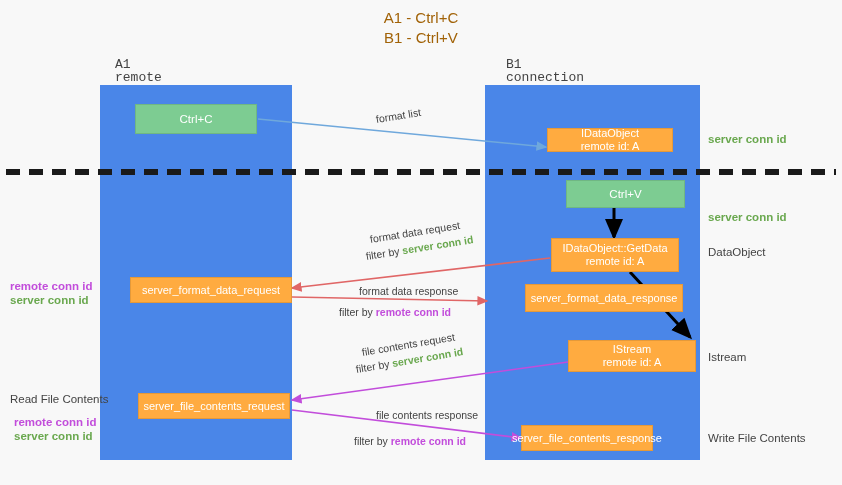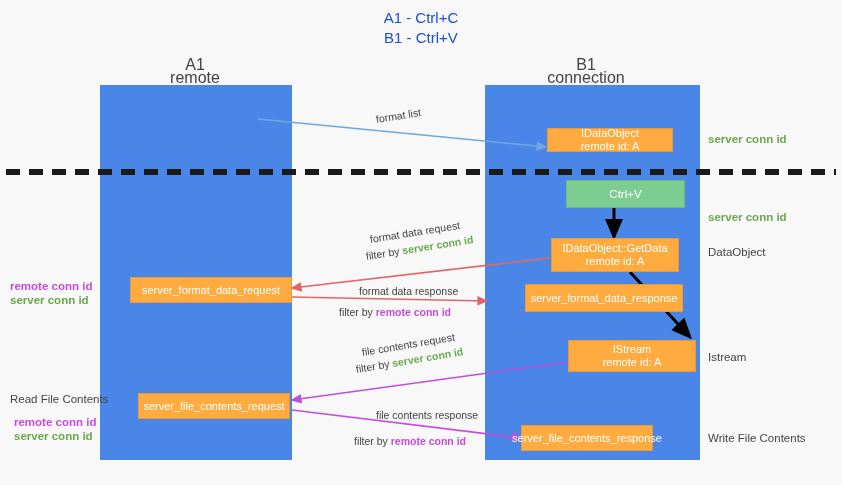--- a/index.html
+++ b/index.html
@@ -23,30 +23,31 @@
     height: 485px;
     pointer-events: none;
   }
   .title {
     position: absolute;
     left: 0;
     top: 8px;
     width: 842px;
     text-align: center;
     font-size: 15px;
-    color: #1d4ed8;
+    color: #a16207;
     line-height: 20px;
   }
   .col-header {
     position: absolute;
-    text-align: center;
-    font-size: 16px;
+    text-align: left;
+    font-size: 13px;
     color: #434343;
     line-height: 13px;
     width: 160px;
+    font-family: Liberation Mono, monospace;
   }
   .lane {
     position: absolute;
     background: #4a86e8;
   }
   .node {
     position: absolute;
     box-sizing: border-box;
     display: flex;
     flex-direction: column;
@@ -128,20 +129,23 @@
 
     <path d="M550,258 L292,288" stroke="#e06666" stroke-width="1.6" fill="none" marker-end="url(#ah-red)"></path>
 
     <path d="M292,297 L487,301" stroke="#e06666" stroke-width="1.6" fill="none" marker-end="url(#ah-red)"></path>
 
     <path d="M568,362 L292,400" stroke="#c24ddb" stroke-width="1.6" fill="none" marker-end="url(#ah-magenta)"></path>
 
     <path d="M292,410 L521,438" stroke="#c24ddb" stroke-width="1.6" fill="none" marker-end="url(#ah-magenta)"></path>
   </svg>
 
+  <div class="node green" style="left:135px; top:104px; width:122px; height:30px;">
+    <span>Ctrl+C</span>
+  </div>
 
   <div class="node orange" style="left:130px; top:277px; width:162px; height:26px;">
     <span>server_format_data_request</span>
   </div>
 
   <div class="node orange" style="left:138px; top:393px; width:152px; height:26px;">
     <span>server_file_contents_request</span>
   </div>
 
   <div class="node orange" style="left:547px; top:128px; width:126px; height:24px;">

